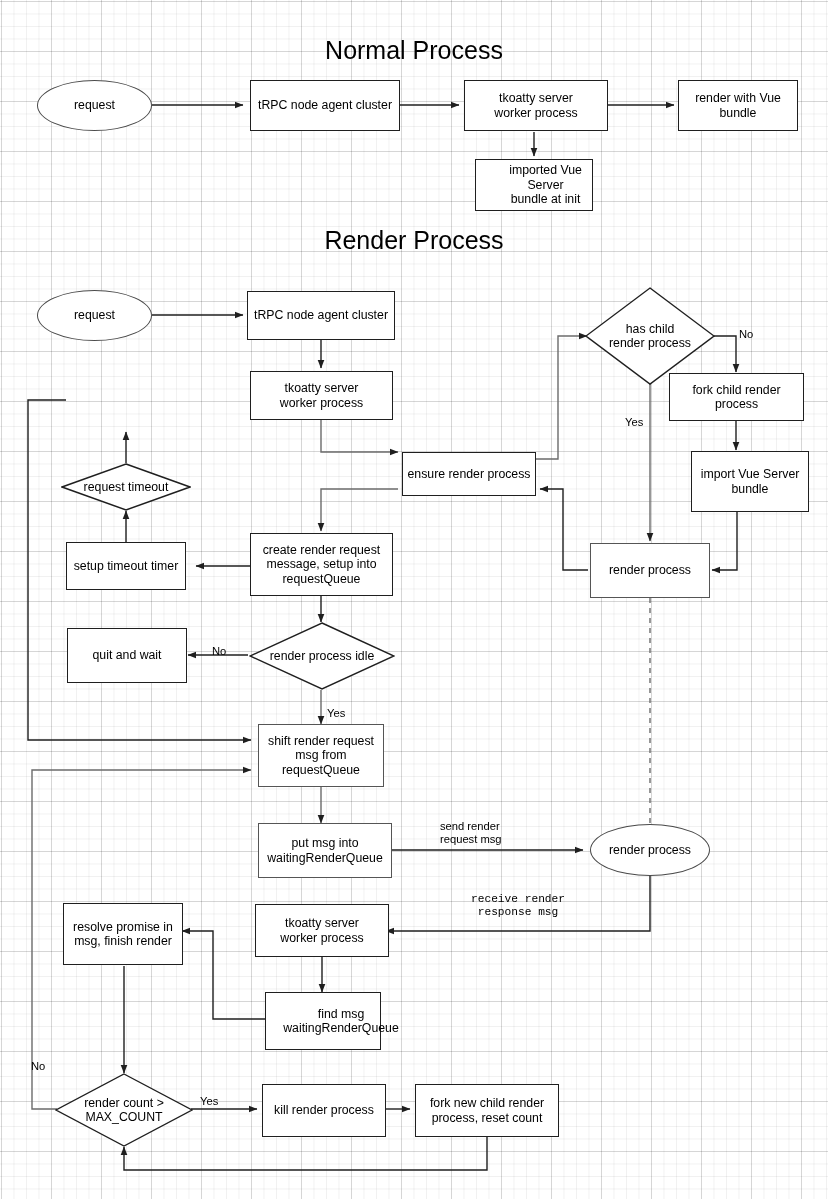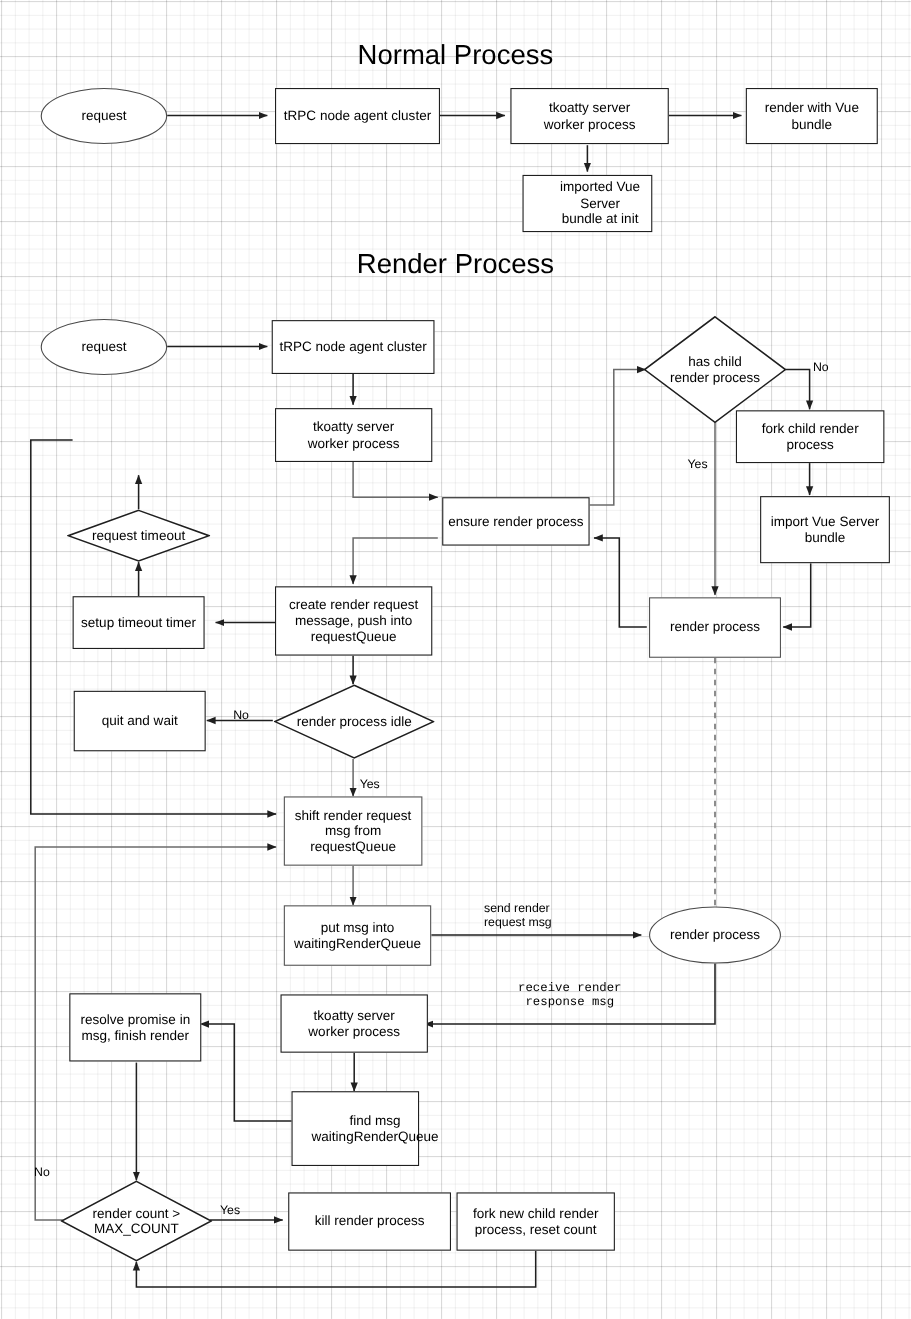--- a/index.html
+++ b/index.html
@@ -211,21 +211,21 @@
     <span>import Vue Server
 bundle</span>
   </div>
 
   <div class="node box" style="left:590px;top:543px;width:120px;height:55px;border-color:#555;">
     <span>render process</span>
   </div>
 
   <div class="node box" style="left:250px;top:533px;width:143px;height:63px;white-space:pre-line;">
     <span>create render request
-message, push into
+message, setup into
 requestQueue</span>
   </div>
 
   <div class="node box" style="left:67px;top:628px;width:120px;height:55px;">
     <span>quit and wait</span>
   </div>
 
   <div class="diamond-wrap" style="left:249px;top:622px;width:146px;height:68px;">
     <svg viewBox="0 0 146 68" width="146" height="68">
       <polygon points="73,1 145,34 73,67 1,34" fill="#ffffff" stroke="#1f1f1f" stroke-width="1.4"></polygon>
@@ -251,34 +251,34 @@
   <div class="node box" style="left:63px;top:903px;width:120px;height:62px;white-space:pre-line;">
     <span>resolve promise in
 msg, finish render</span>
   </div>
 
   <div class="node box" style="left:255px;top:904px;width:134px;height:53px;white-space:pre-line;">
     <span>tkoatty server
 worker process</span>
   </div>
 
-  <div class="node box" style="left:265px;top:992px;width:116px;height:68px;white-space:pre-line;padding-left:40px;">
+  <div class="node box" style="left:265px;top:992px;width:116px;height:58px;white-space:pre-line;padding-left:40px;">
     <span>find msg
 waitingRenderQueue</span>
   </div>
 
   <div class="diamond-wrap" style="left:55px;top:1073px;width:138px;height:74px;">
     <svg viewBox="0 0 138 74" width="138" height="74">
       <polygon points="69,1 137,37 69,73 1,37" fill="#ffffff" stroke="#1f1f1f" stroke-width="1.4"></polygon>
     </svg>
     <div class="dlabel" style="white-space:pre-line;">render count &gt;
 MAX_COUNT</div>
   </div>
 
-  <div class="node box" style="left:262px;top:1084px;width:148px;height:53px;">
+  <div class="node box" style="left:262px;top:1084px;width:124px;height:53px;">
     <span>kill render process</span>
   </div>
 
   <div class="node box" style="left:415px;top:1084px;width:144px;height:53px;white-space:pre-line;">
     <span>fork new child render
 process, reset count</span>
   </div>
 
   <div class="edge-label" style="left:739px;top:328px;">No</div>
   <div class="edge-label" style="left:625px;top:416px;">Yes</div>

